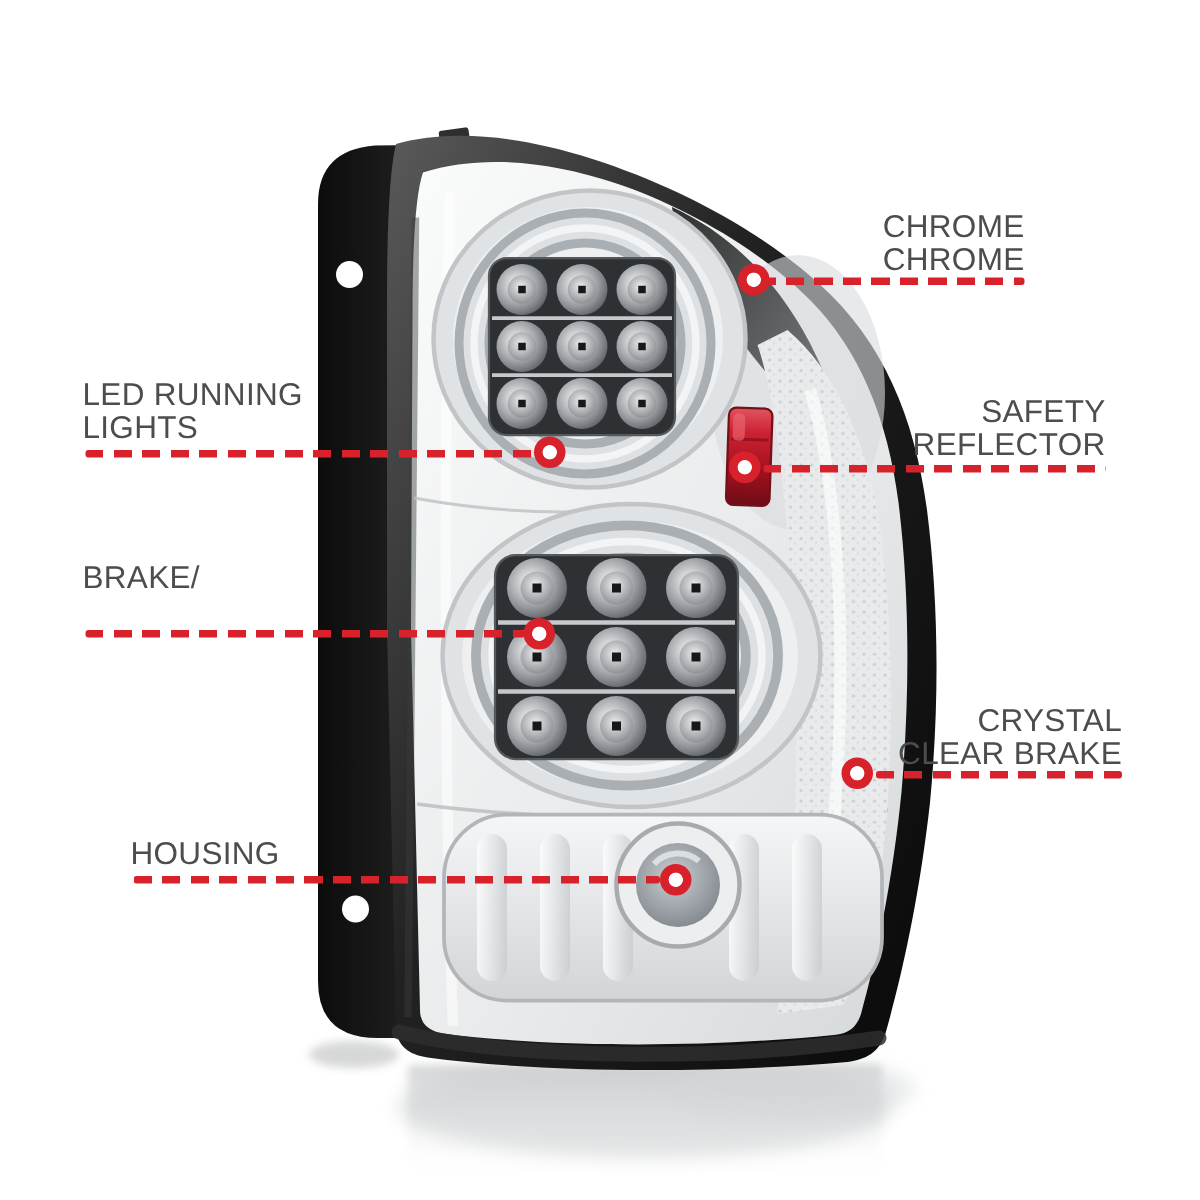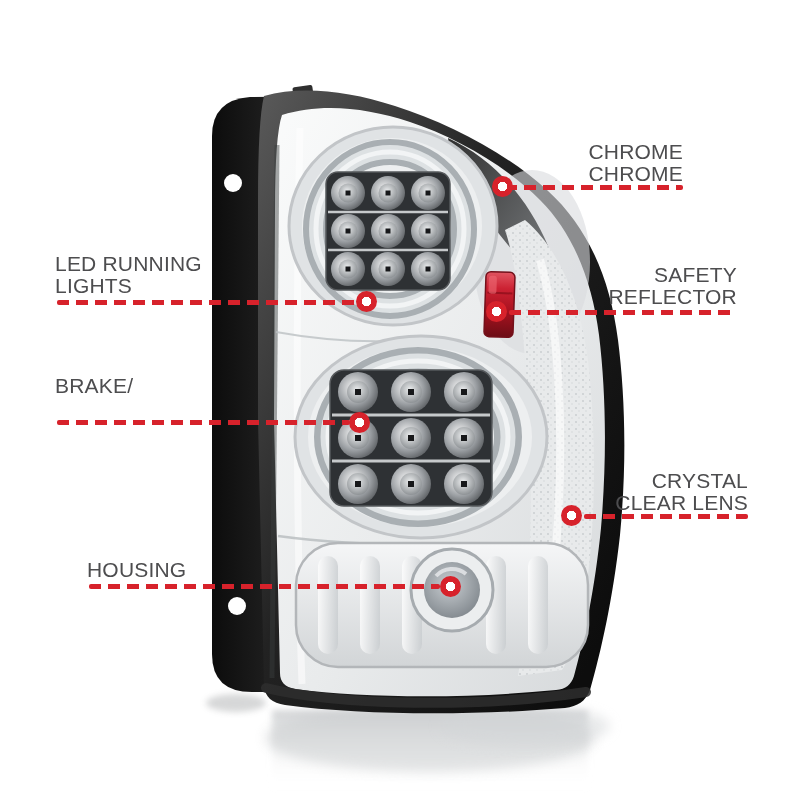--- a/index.html
+++ b/index.html
@@ -277,21 +277,21 @@
   <div class="callout-dot" style="left:486px;top:301px;"></div>
 
   <div class="callout" style="left:55px;top:375px;text-align:right;">
     <div>BRAKE/</div>
   </div>
   <div class="callout-line" style="left:57px;top:420px;width:293px;"></div>
   <div class="callout-dot" style="left:349px;top:412px;"></div>
 
   <div class="callout align-right" style="left:548px;top:470px;width:200px;">
     <div>CRYSTAL</div>
-    <div>CLEAR LENS</div>
+    <div>CLEAR BRAKE</div>
   </div>
   <div class="callout-line" style="left:584px;top:514px;width:164px;"></div>
   <div class="callout-dot" style="left:561px;top:505px;"></div>
 
   <div class="callout" style="left:87px;top:559px;">
     <div>HOUSING</div>
   </div>
   <div class="callout-line" style="left:89px;top:584px;width:351px;"></div>
   <div class="callout-dot" style="left:440px;top:576px;"></div>
 

